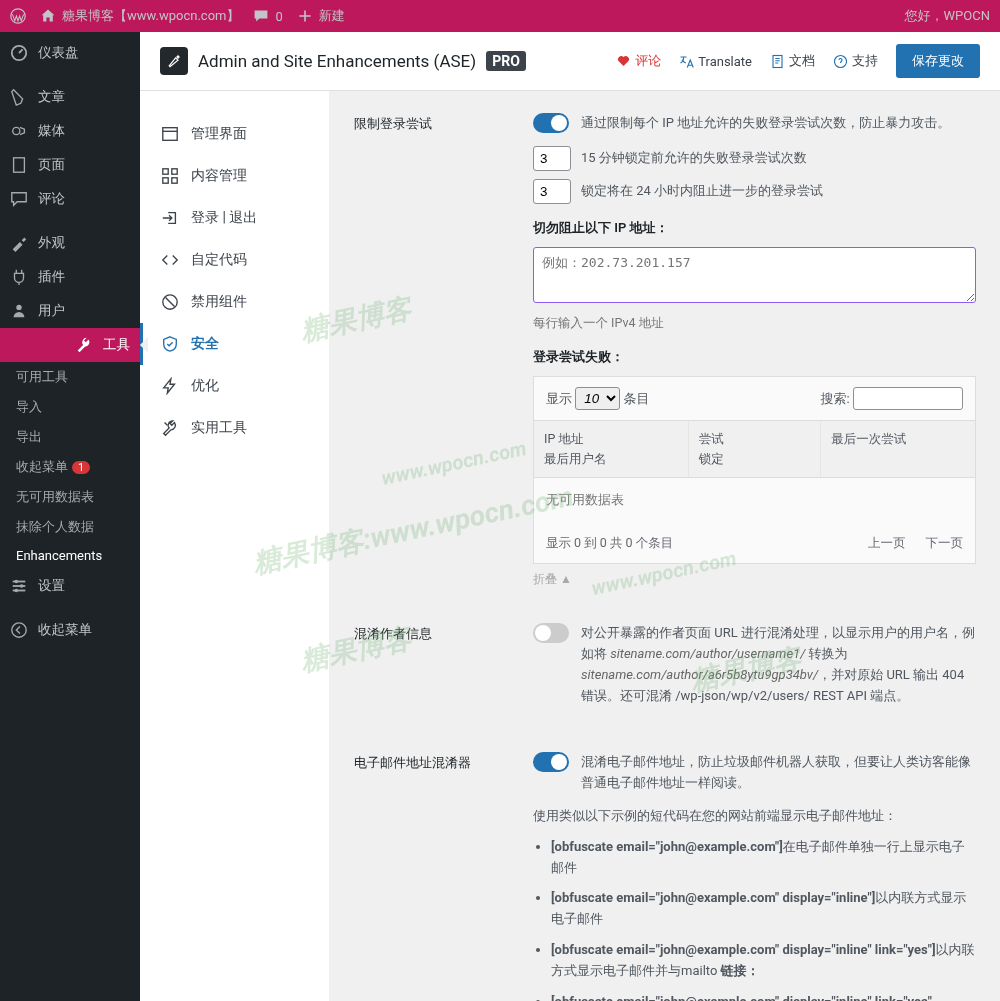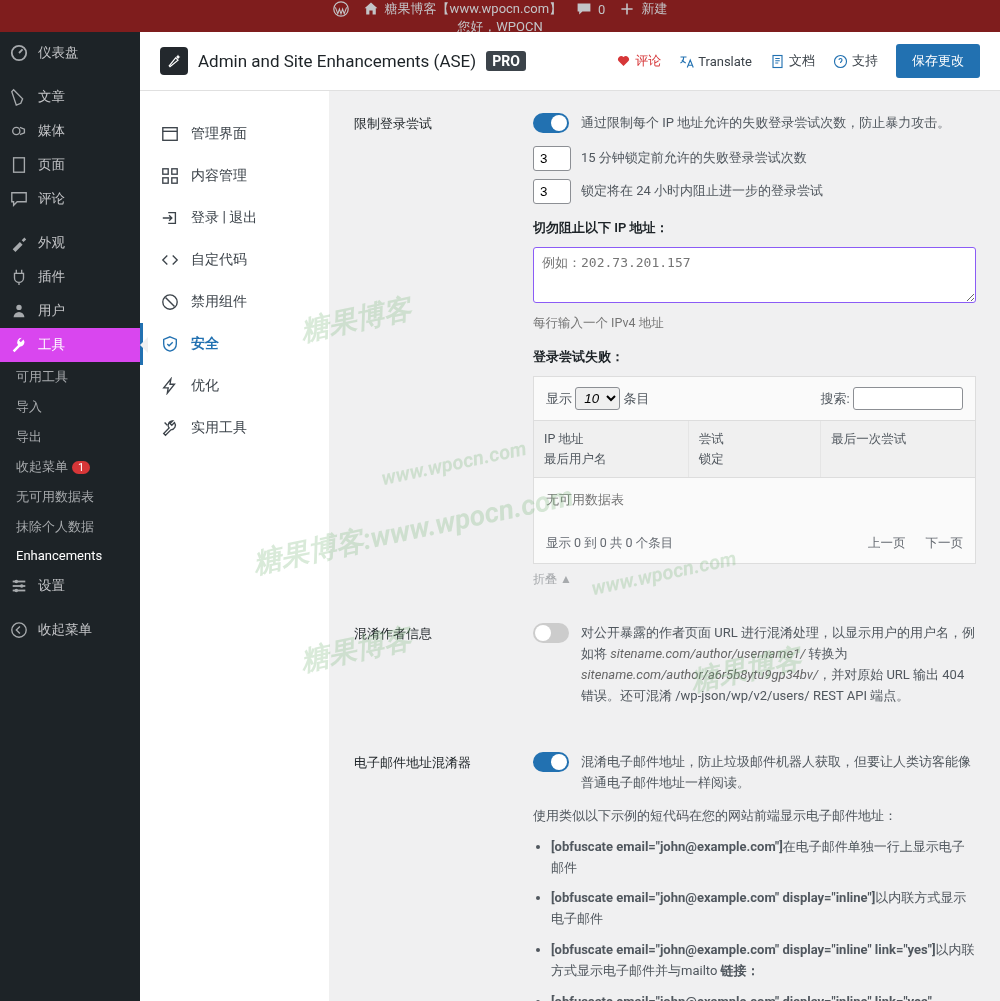--- a/index.html
+++ b/index.html
@@ -1,28 +1,28 @@
 <!DOCTYPE html>
 <html><head>
 <meta charset="utf-8">
 <style>
 * { box-sizing: border-box; margin: 0; padding: 0; }
 body { font-family: -apple-system, "Segoe UI", Roboto, sans-serif; font-size: 13px; color: #3c434a; background: #f0f0f1; width: 1000px; }
 
 
-.adminbar { background: #7f1d1d; color: #c3c4c7; height: 32px; display: flex; align-items: center; padding: 0 10px; font-size: 13px; justify-content: space-between; flex-direction: column; }
+.adminbar { background: #be185d; color: #c3c4c7; height: 32px; display: flex; align-items: center; padding: 0 10px; font-size: 13px; justify-content: space-between; }
 .adminbar-left, .adminbar-right { display: flex; align-items: center; gap: 14px; }
 .adminbar .ab-item { display: flex; align-items: center; gap: 6px; cursor: pointer; }
 .adminbar svg { width: 16px; height: 16px; fill: #c3c4c7; }
 
 
 .wrap { display: flex; }
 .adminmenu { width: 140px; background: #1d2327; min-height: 969px; padding-top: 4px; }
 .adminmenu .mi { display: flex; align-items: center; gap: 10px; padding: 8px 10px; color: #c3c4c7; cursor: pointer; font-size: 13.5px; }
-.adminmenu .mi.current { background: #d946ef; color: #fff; position: relative; }
+.adminmenu .mi.current { background: #be185d; color: #fff; position: relative; justify-content: flex-end; }
 .adminmenu .mi.current::after { content: ""; position: absolute; right: -8px; top: 50%; transform: translateY(-50%); border: 8px solid transparent; border-right-color: #f0f0f1; }
 .adminmenu .sub { padding: 6px 10px 6px 16px; color: #a7aaad; font-size: 13px; cursor: pointer; }
 .adminmenu .sub.sel { color: #fff; font-weight: 400; }
 .adminmenu svg { width: 18px; height: 18px; fill: #a7aaad; flex-shrink: 0; }
 .adminmenu .mi.current svg { fill: #fff; }
 .badge-count { background: #d63638; color: #fff; border-radius: 9px; padding: 0 6px; font-size: 11px; line-height: 16px; margin-left: 4px; }
 .separator { height: 10px; }
 
 
 .content { flex: 1; background: #f0f0f1; }

